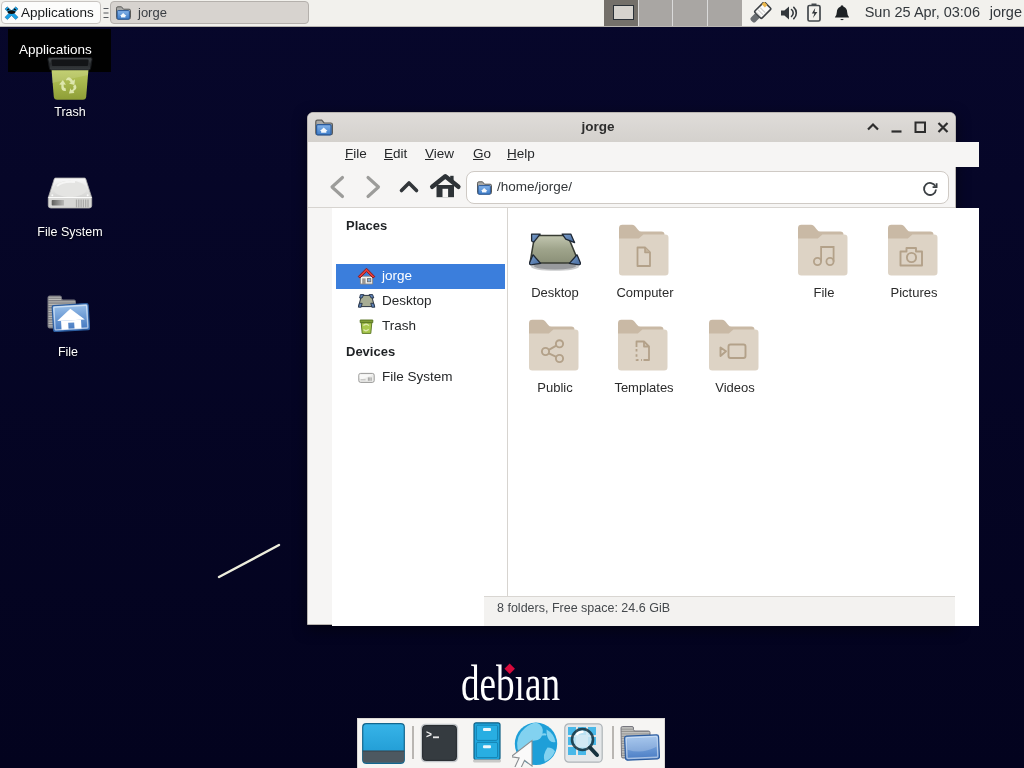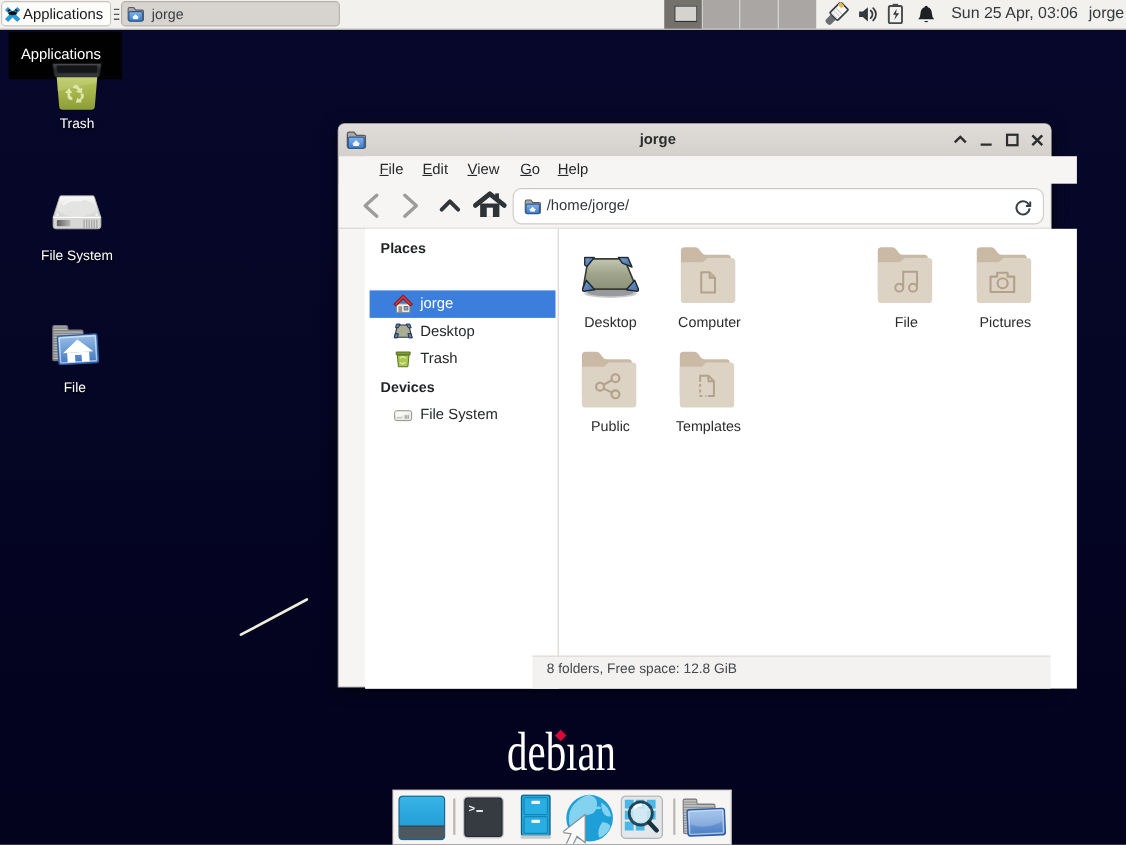--- a/index.html
+++ b/index.html
@@ -376,23 +376,36 @@
               <path d="M2,14.5 h19.8 l4.6,-4 h21.8 q3.3,0 3.3,3.3 v34.4 q0,3.3 -3.3,3.3 h-42.9 q-3.3,0 -3.3,-3.3 z" fill="#ddd3c5"></path>
               <g stroke="#b3a189" stroke-width="1.8" fill="none" stroke-linejoin="round">
                 <path d="M20.5,28 v-5.5 h7.5 l5,5 v13.5 h-5.5"></path>
                 <path d="M28,22.5 v5 h5"></path>
                 <path d="M20.5,30 v11 h5.5" stroke-dasharray="2.6,2.6"></path>
               </g>
             </svg></div>
         </div>
         <div class="flabel">Templates</div>
       </div>
+<div class="fitem" style="left:360px;top:111px">
+        <div style="height:52px;position:relative">
+          <div style="position:absolute;left:14.5px;top:0px"><svg width="52" height="52" viewBox="0 0 52 52">
+              <path d="M2,40 V4.2 q0,-3.4 3.4,-3.4 h9.8 q2,0 3.2,1.6 l2.8,3.6 q1.2,1.6 3.2,1.6 h19.8 q3.3,0 3.3,3.3 V40 z" fill="#c9b9a5"></path>
+              <path d="M2,14.5 h19.8 l4.6,-4 h21.8 q3.3,0 3.3,3.3 v34.4 q0,3.3 -3.3,3.3 h-42.9 q-3.3,0 -3.3,-3.3 z" fill="#ddd3c5"></path>
+              <g stroke="#b3a189" stroke-width="1.9" fill="none" stroke-linejoin="round">
+                <rect x="21.5" y="25.5" width="17" height="13.5" rx="2"></rect>
+                <path d="M13.5,28.5 v8.5 l5.5,-4.8 z"></path>
+              </g>
+            </svg></div>
+        </div>
+        <div class="flabel">Videos</div>
+      </div>
 </div>
 <div class="abs" id="statusbar">
-      <b>8 folders, Free space: 12.8 GiB</b>
+      <b>8 folders, Free space: 24.6 GiB</b>
     </div>
 </div>
 <svg class="abs" style="left:440px;top:650px" width="150" height="60" viewBox="0 0 150 60">
 <text x="21" y="50" font-family="Liberation Serif, serif" font-size="50" fill="#ffffff" textLength="99" lengthAdjust="spacingAndGlyphs">debıan</text>
 <rect x="66" y="15" width="7.4" height="7.4" fill="#d70a3c" transform="rotate(45 69.7 18.7)"></rect>
 </svg>
 <div class="abs" id="dock"></div>
 <div class="dkic abs" style="left:362px;top:723px"><svg width="43" height="41" viewBox="0 0 43 41">
 <defs>
         <linearGradient id="dk1" x1="0" y1="0" x2="0" y2="1">

